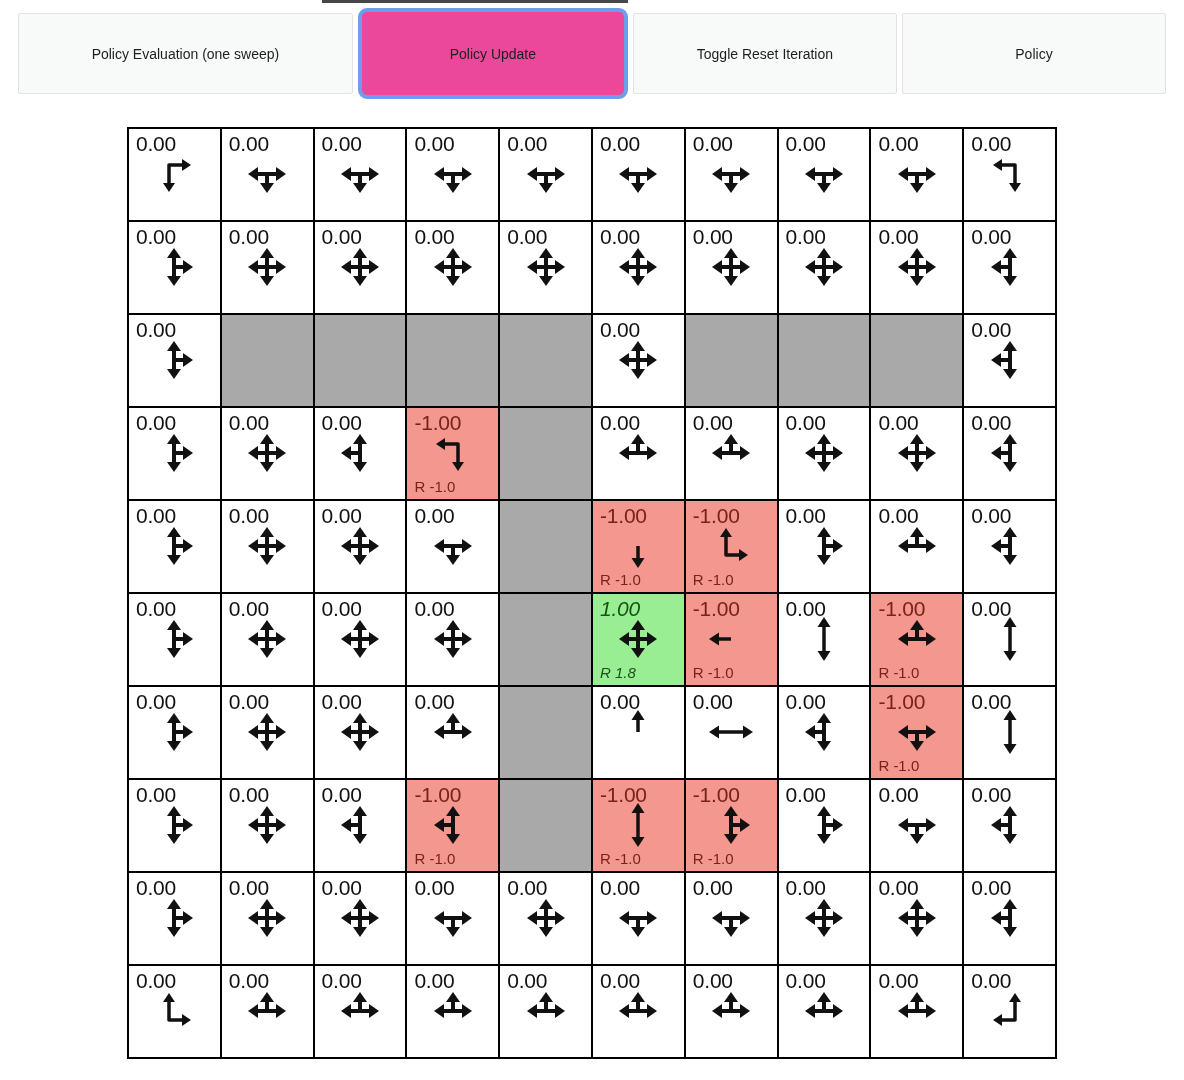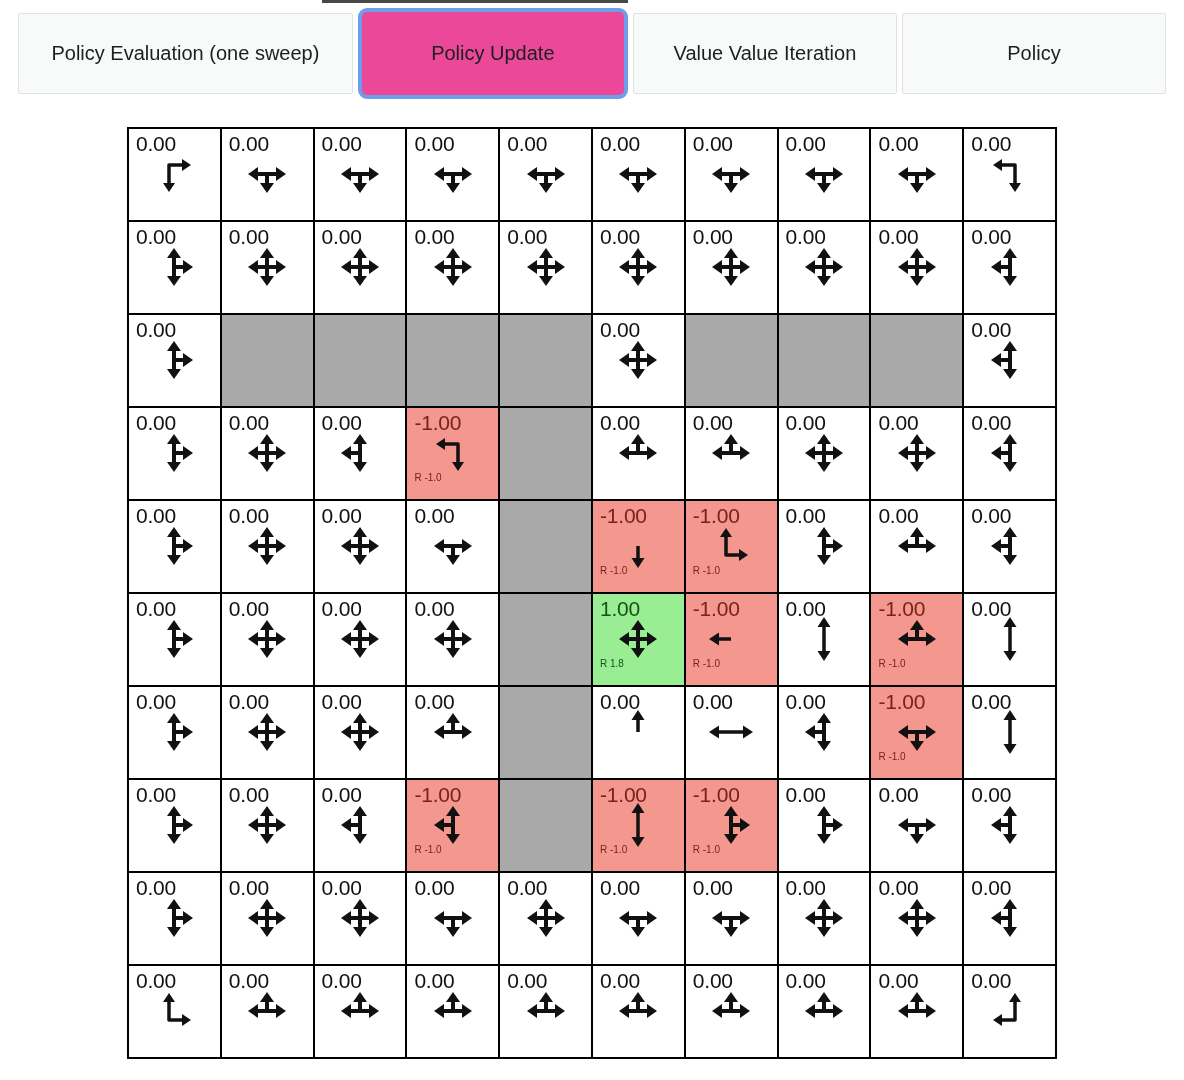--- a/index.html
+++ b/index.html
@@ -5,50 +5,50 @@
   html,body{margin:0;padding:0;}
   body{
     width:1184px;height:1080px;position:relative;background:#ffffff;
     font-family:"Liberation Sans",sans-serif;overflow:hidden;
   }
   .top-line{position:absolute;top:0;left:322px;width:306px;height:3px;background:#474747;}
   .toolbar{display:flex;gap:5px;margin:13px 18px 0 18px;height:81px;align-items:stretch;}
   .tb-btn{
     flex:1;display:flex;align-items:center;justify-content:center;
     background:#f8f9f9;border:1px solid #e0e2e4;border-radius:2px;
-    font-size:20px;color:#1c1e21;cursor:pointer;box-sizing:border-box;white-space:nowrap;
+    font-size:14px;color:#1c1e21;cursor:pointer;box-sizing:border-box;white-space:nowrap;
   }
   .tb-btn.first{flex:1.27;}
   .tb-btn.selected{
     background:#ec4899;border:4px solid #6d9eeb;border-radius:9px;margin:-5px 0;
   }
   .grid{
     position:absolute;left:127px;top:127px;
     display:grid;grid-template-columns:repeat(10,92.8px);grid-auto-rows:93px;
     border:1.5px solid #000;
   }
   .cell{position:relative;box-sizing:border-box;border:1.5px solid #000;background:#ffffff;}
   .cell.wall{background:#a9a9a9;}
   .cell.penalty{background:#f4978e;padding-left:12px;}
-  .cell.goal{background:#99ee94;}
+  .cell.goal{background:#99ee94;font-style:italic;}
   .val{position:absolute;top:3px;left:7px;font-size:21px;color:#111111;letter-spacing:-0.2px;}
   .cell.penalty .val,.cell.penalty .rw{color:#77231b;}
   .cell.goal .val,.cell.goal .rw{color:#185214;}
   .icon{position:absolute;top:23px;left:50%;transform:translateX(-50%);width:44px;height:44px;}
-  .rw{position:absolute;bottom:16px;left:7px;font-size:10px;}
+  .rw{position:absolute;bottom:4px;left:7px;font-size:15px;}
 </style>
 </head>
 <body>
 
 <div class="top-line"></div>
 
 <div class="toolbar">
   <div class="tb-btn first">Policy Evaluation (one sweep)</div>
   <div class="tb-btn selected">Policy Update</div>
-  <div class="tb-btn">Value Value Iteration</div>
+  <div class="tb-btn">Toggle Reset Iteration</div>
   <div class="tb-btn">Policy</div>
 </div>
 
 <div class="grid" id="grid">
     <div class="cell">
       <div class="val">0.00</div>
       <div class="icon"><svg width="44" height="44" viewBox="0 0 44 44">
           <polyline points="17,31 17,13 30,13" fill="none" stroke="#111111" stroke-width="3.5" stroke-linejoin="round"></polyline>
           <polygon points="17,40 11,31 23,31" fill="#111111"></polygon>
           <polygon points="39,13 30,7 30,19" fill="#111111"></polygon>

